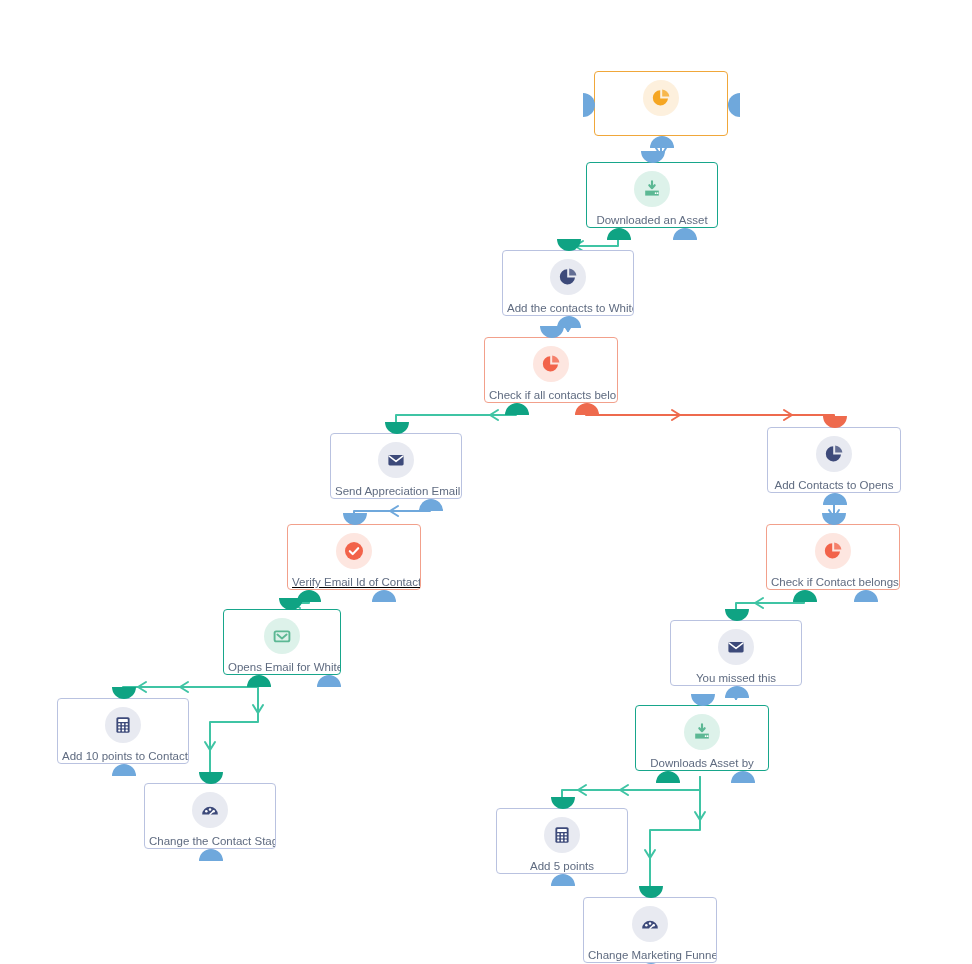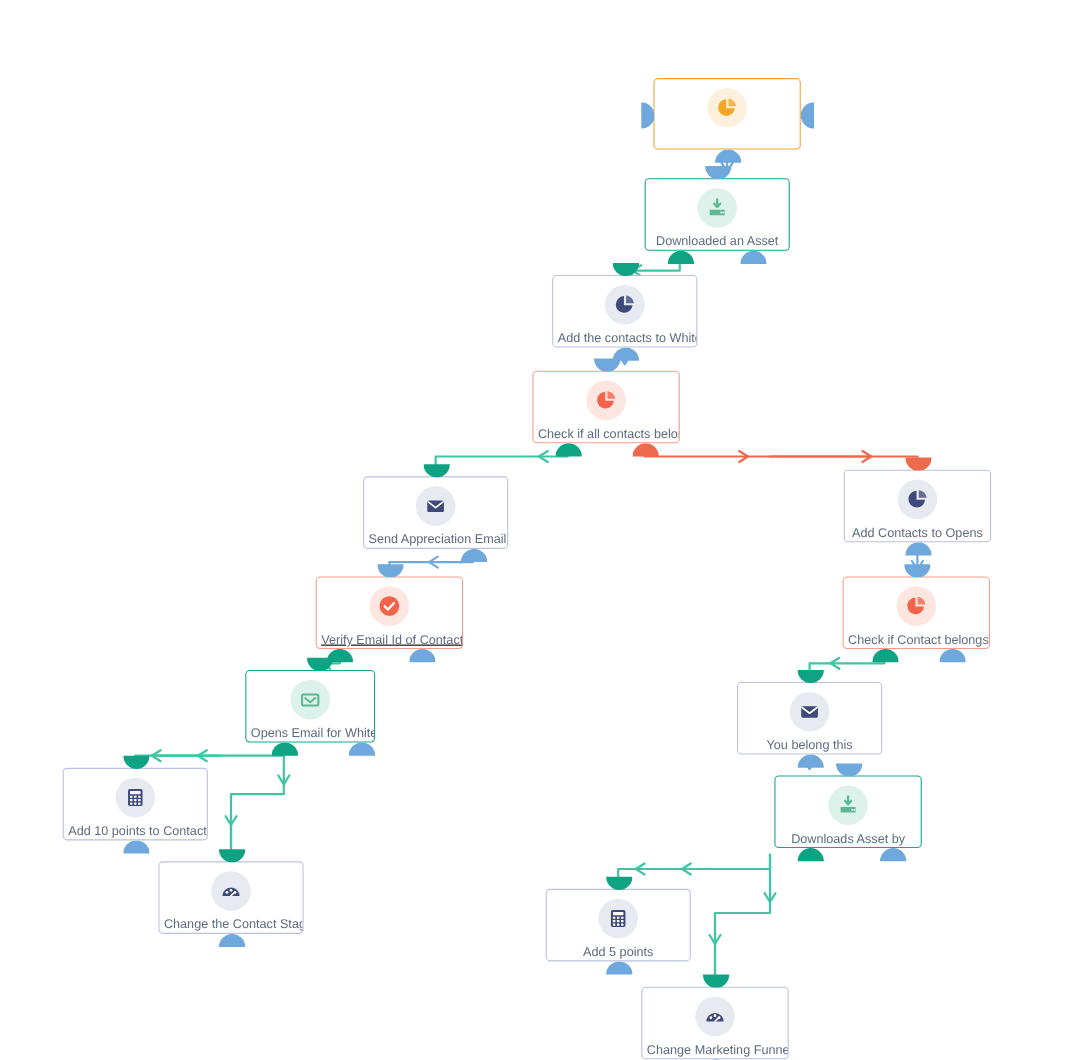--- a/index.html
+++ b/index.html
@@ -342,29 +342,29 @@
           <i></i>
         </div>
       </div>
       <div class="node accent-blue" style="left: 670px; top: 580px; width: 132px; height: 66px;">
         <div class="node-icon ic-bg-grey">
           <svg width="20" height="20" viewBox="0 0 20 20">
             <rect x="2.4" y="5" width="15.2" height="10.4" rx="1.4" fill="#3d4a7a"></rect>
             <path d="M3.2 6.2 L10 11.4 L16.8 6.2" stroke="#ffffff" stroke-width="1.5" fill="none" stroke-linecap="round" stroke-linejoin="round"></path>
           </svg>
         </div>
-        <div class="node-label">You belong this</div>
+        <div class="node-label">You missed this</div>
         <div class="port p-teal top" style="left: 54px; top: -12px;">
           <i></i>
         </div>
         <div class="port p-blue bottom" style="left: 54px; top: 65px;">
           <i></i>
         </div>
       </div>
-      <div class="node accent-teal" style="left: 704px; top: 665px; width: 134px; height: 66px;">
+      <div class="node accent-teal" style="left: 635px; top: 665px; width: 134px; height: 66px;">
         <div class="node-icon ic-bg-teal">
           <svg width="20" height="20" viewBox="0 0 20 20">
             <path d="M10 2.2 L10 8.4 M7.3 6.2 L10 9.2 L12.7 6.2" stroke="#5cb894" stroke-width="2.1" fill="none" stroke-linecap="round" stroke-linejoin="round"></path>
             <path d="M3.2 11.6 L16.8 11.6 L16.8 16.6 L3.2 16.6 Z" fill="#5cb894"></path>
             <circle cx="13.6" cy="14.2" r="0.85" fill="#ffffff"></circle>
             <circle cx="15.6" cy="14.2" r="0.85" fill="#ffffff"></circle>
           </svg>
         </div>
         <div class="node-label">Downloads Asset by</div>
         <div class="port p-blue top" style="left: 55px; top: -12px;">

